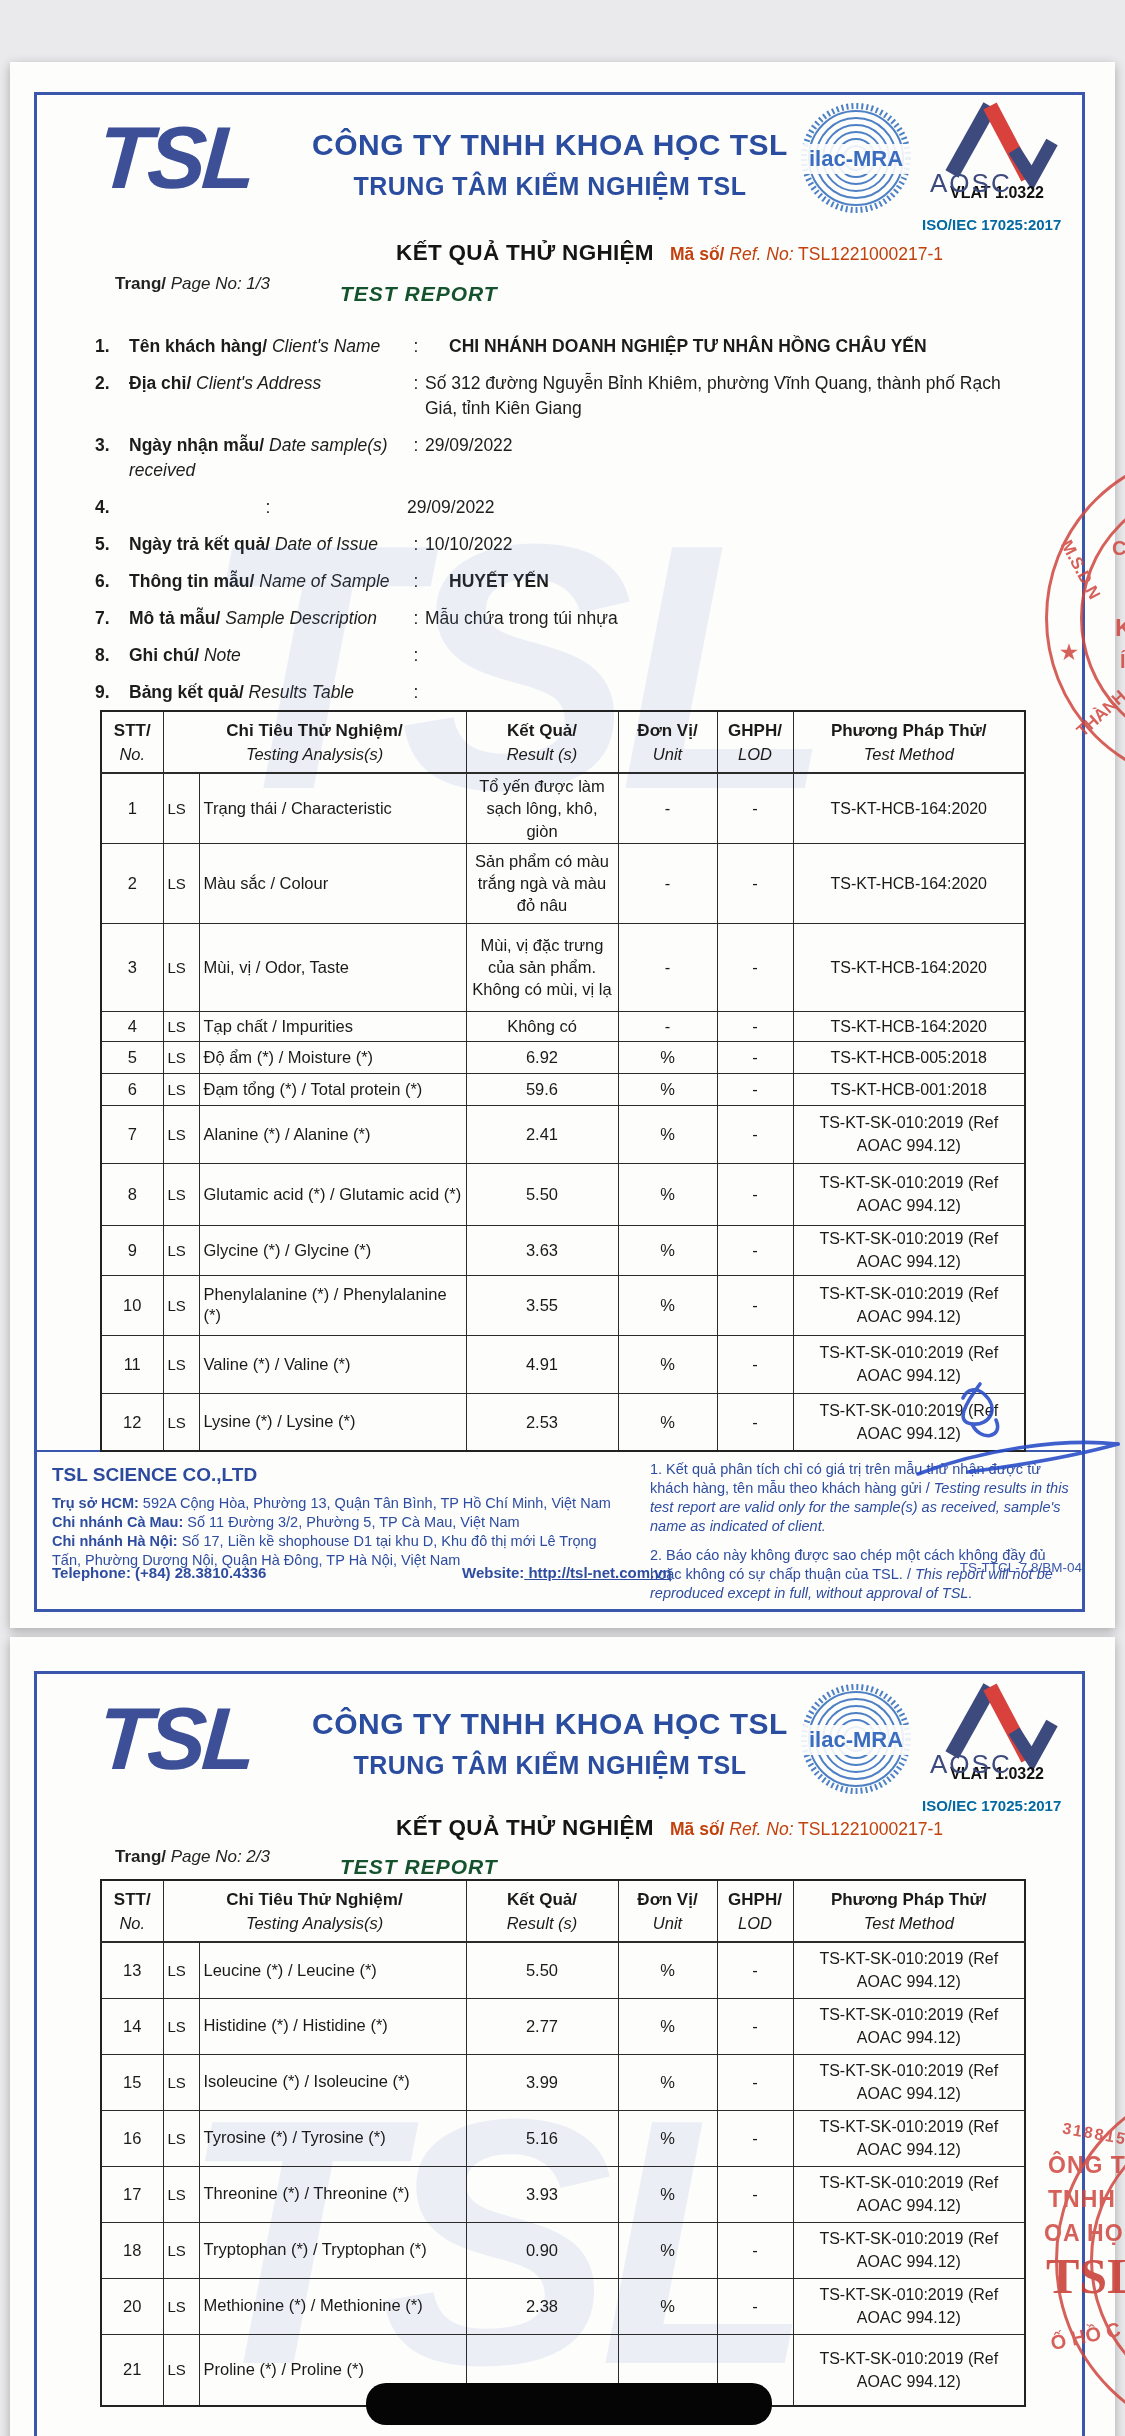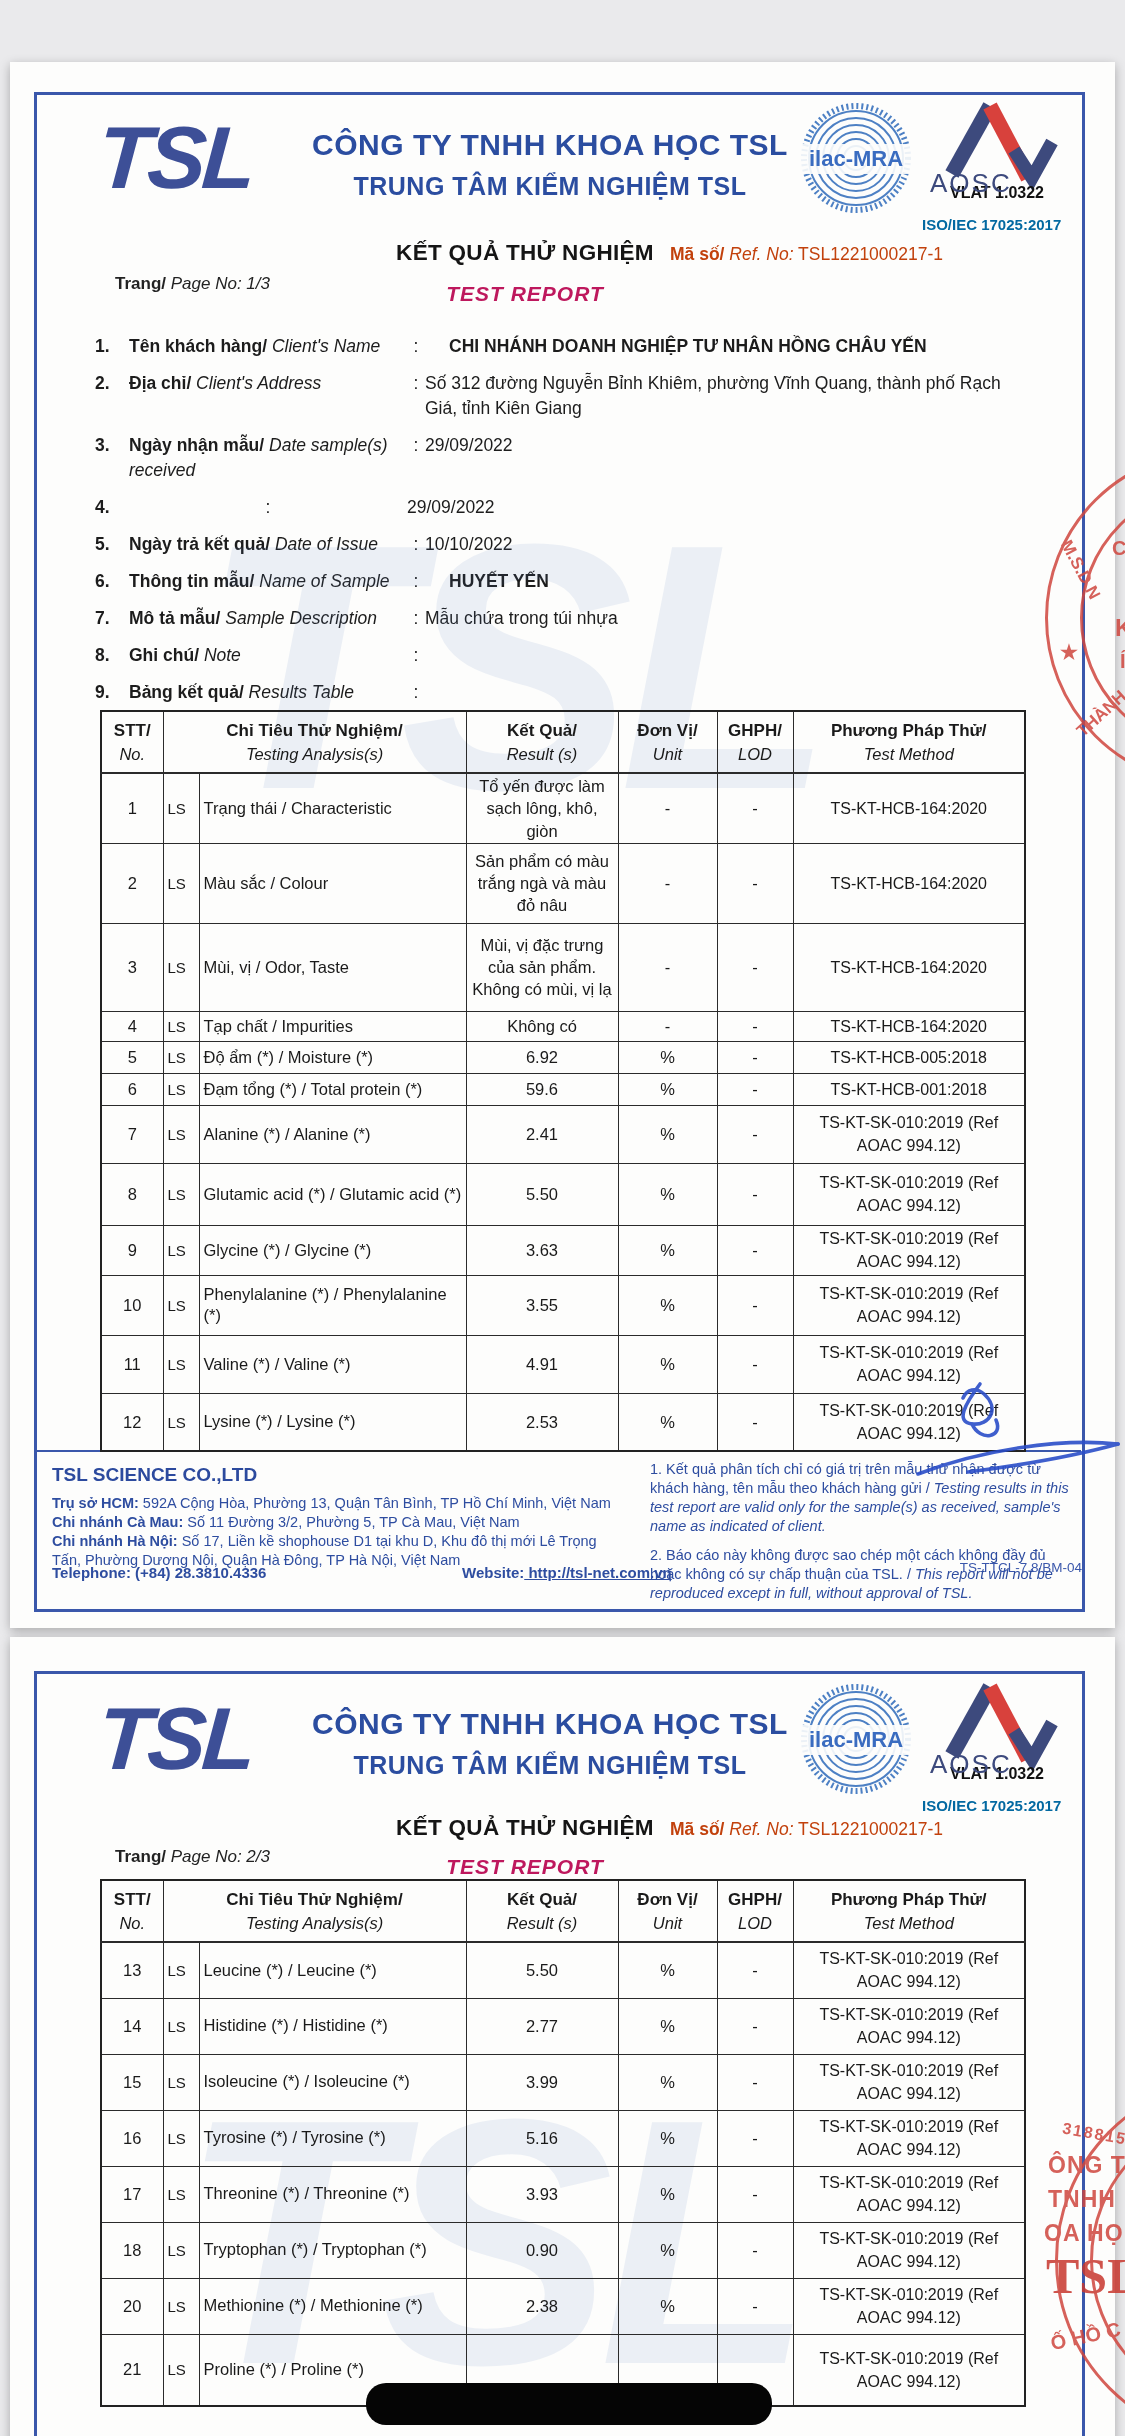--- a/index.html
+++ b/index.html
@@ -27,21 +27,21 @@
   .aosc{position:absolute;left:912px;top:30px;width:175px;text-align:left;}
   #page2 .aosc{top:36px;}
   .aosc-word{position:absolute;left:8px;top:76px;font-size:26px;color:#3d4a7d;letter-spacing:2px;}
   .vlat{margin-top:-12px;text-align:center;font-size:16px;font-weight:bold;color:#111;width:150px;}
   .iso{margin-top:14px;font-size:15px;font-weight:bold;color:#0369a1;width:175px;}
 
   
   .titlerow{position:absolute;left:0;top:170px;width:1113px;height:120px;}
   #page2 .titlerow{top:172px;}
   .tvn{position:absolute;left:330px;top:8px;width:370px;text-align:center;font-size:22.5px;font-weight:bold;color:#151515;letter-spacing:.3px;}
-  .ten{position:absolute;left:330px;top:50px;width:370px;text-align:center;font-size:21px;font-weight:bold;font-style:italic;color:#be185d;letter-spacing:1px;}
+  .ten{position:absolute;left:330px;top:50px;width:370px;text-align:left;font-size:21px;font-weight:bold;font-style:italic;color:#14532d;letter-spacing:1px;}
   #page2 .tvn{top:6px;} #page2 .ten{top:46px;}
   .pageno{position:absolute;left:105px;top:42px;font-size:17px;color:#222;}
   #page2 .pageno{top:38px;text-align:right;}
   .pageno b{font-weight:bold;} .pageno i{font-style:italic;}
   .refno{position:absolute;left:660px;top:12px;font-size:17.5px;color:#c2410c;white-space:nowrap;}
   #page2 .refno{top:10px;}
 
   
   .info{position:absolute;left:85px;top:272px;width:960px;font-size:17.5px;color:#1c1c1c;}
   .irow{display:grid;grid-template-columns:34px 278px 18px auto;margin-bottom:12px;line-height:25px;}

